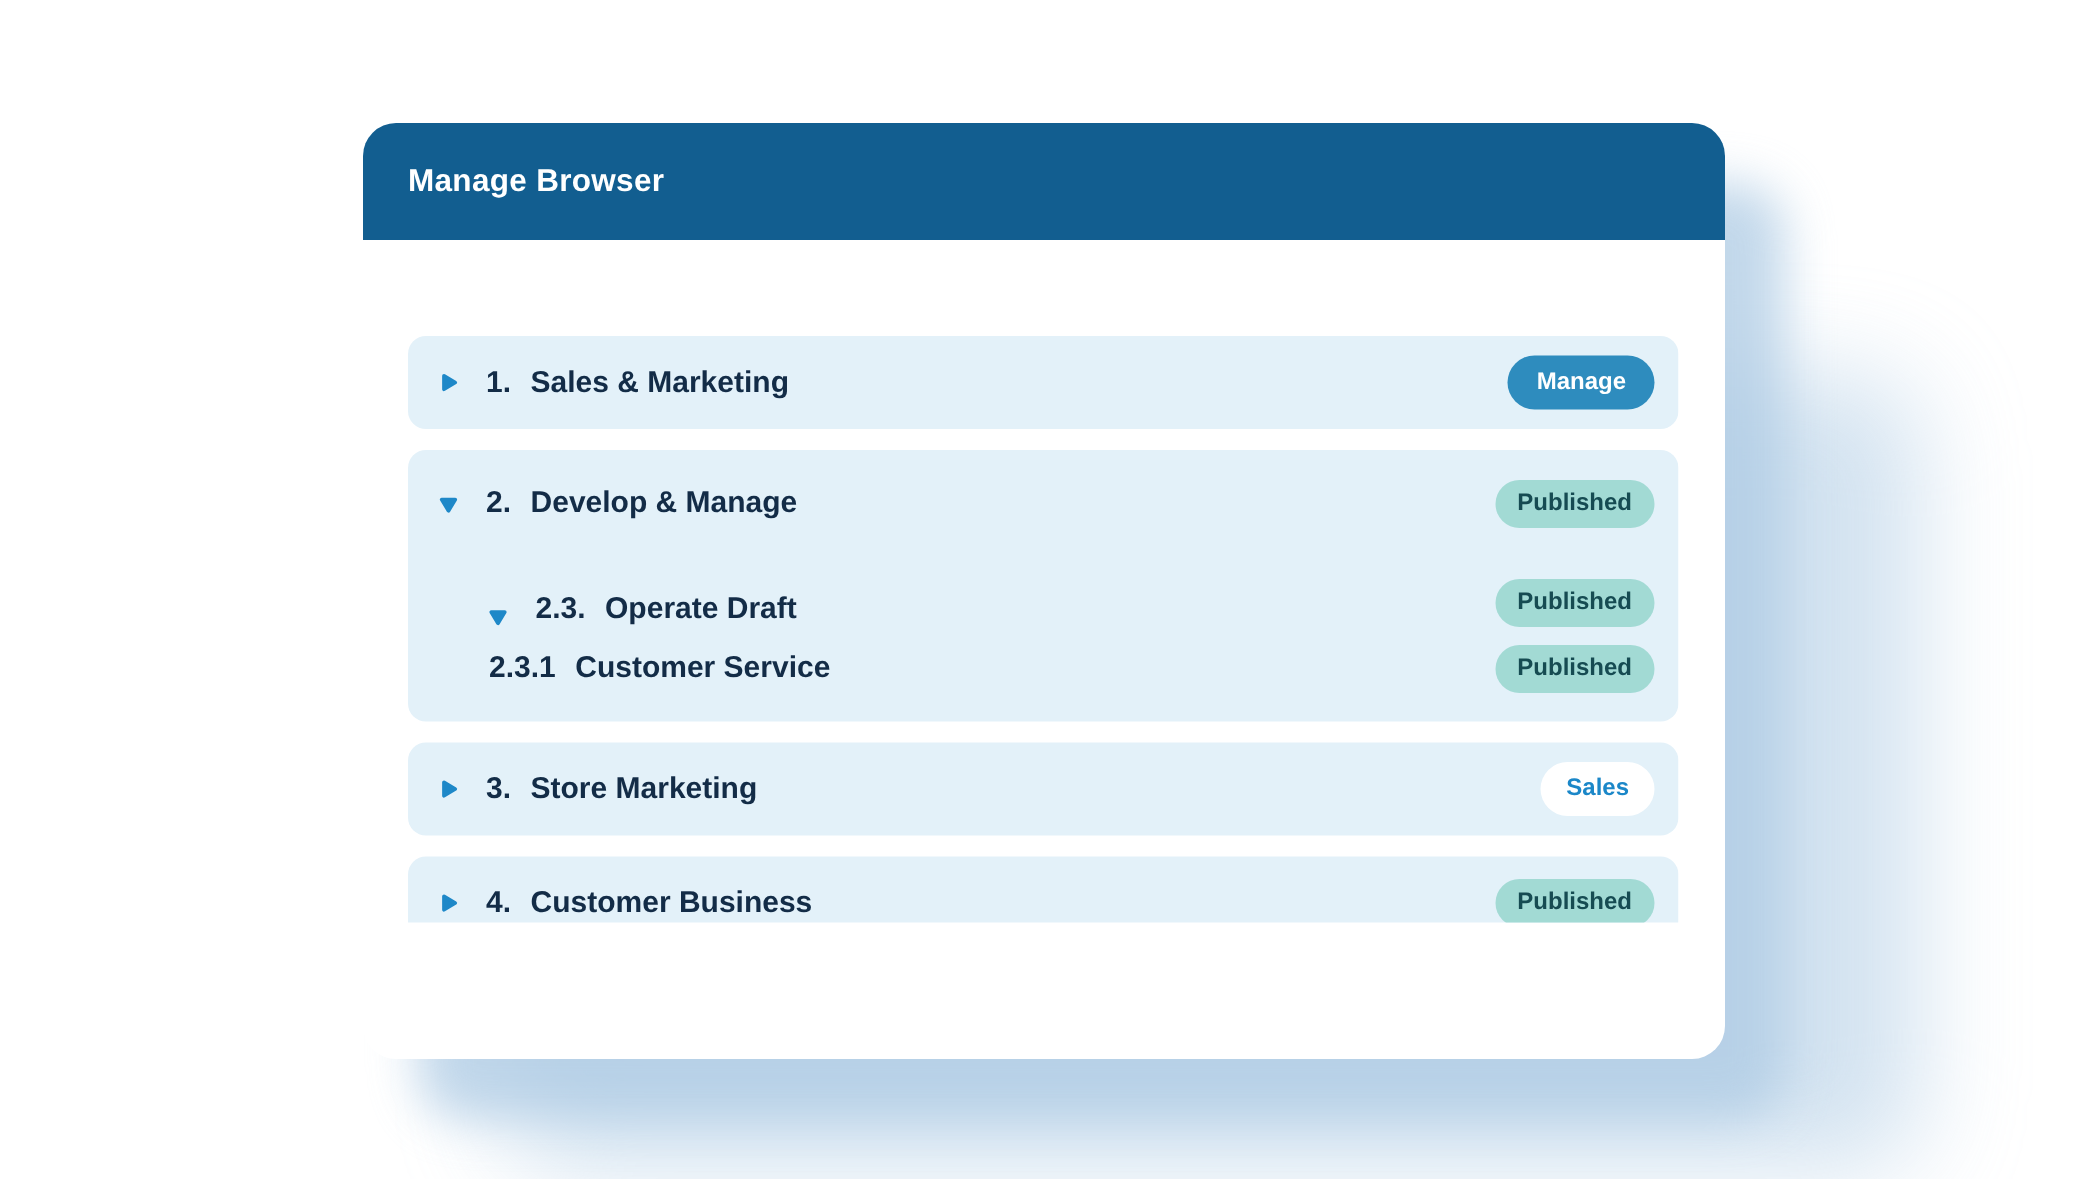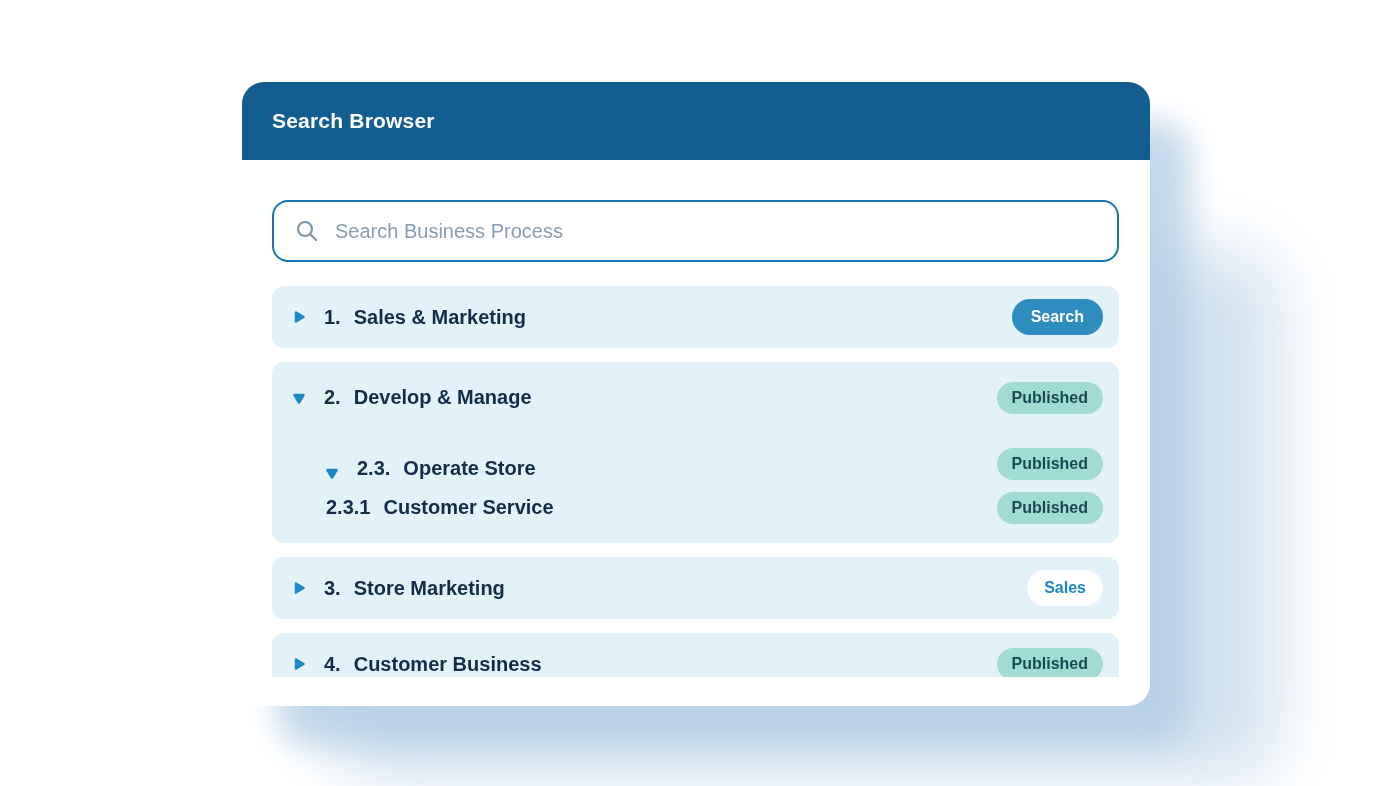--- a/index.html
+++ b/index.html
@@ -133,66 +133,57 @@
 </style>
 </head>
 <body>
 
 <div class="stage">
   <div class="glow-b"></div>
   <div class="glow-a"></div>
 
   <div class="panel">
     <div class="panel-header">
-      <div class="panel-title">Search Browser</div>
+      <div class="panel-title">Manage Browser</div>
     </div>
 
     <div class="panel-body">
-      <div class="search-box">
-        <span class="caret" style="width:26px;height:26px;margin-right:0;">
-          <svg width="26" height="26" viewBox="0 0 26 26" fill="none">
-            <circle cx="11" cy="11" r="7" style="stroke: var(--search-icon)" stroke-width="2.2"></circle>
-            <line x1="16.2" y1="16.2" x2="22" y2="22" style="stroke: var(--search-icon)" stroke-width="2.2" stroke-linecap="round"></line>
-          </svg>
-        </span>
-        <input type="text" value="" placeholder="Search Business Process" style="">
-      </div>
 
       <div class="process-list">
           <div class="card single">
             <div class="row indent-0">
     <span class="caret">
       <svg width="14" height="14" viewBox="0 0 14 14">
         <path d="M4 2.5 L11.5 7 L4 11.5 Z" style="fill: var(--caret-blue); stroke: var(--caret-blue);" stroke-width="2.5" stroke-linejoin="round"></path>
       </svg>
     </span>
     <span class="row-number">1.</span>
     <span class="row-name">Sales &amp; Marketing</span>
-    <span class="badge badge-draft">Search</span>
+    <span class="badge badge-draft">Manage</span>
   </div>
           </div>
           <div class="card group">
             <div class="row indent-0">
     <span class="caret caret-down">
       <svg width="14" height="14" viewBox="0 0 14 14">
         <path d="M4 2.5 L11.5 7 L4 11.5 Z" style="fill: var(--caret-blue); stroke: var(--caret-blue);" stroke-width="2.5" stroke-linejoin="round"></path>
       </svg>
     </span>
     <span class="row-number">2.</span>
     <span class="row-name">Develop &amp; Manage</span>
     <span class="badge badge-published">Published</span>
   </div>
             <div class="row indent-1">
     <span class="caret caret-down">
       <svg width="14" height="14" viewBox="0 0 14 14">
         <path d="M4 2.5 L11.5 7 L4 11.5 Z" style="fill: var(--caret-blue); stroke: var(--caret-blue);" stroke-width="2.5" stroke-linejoin="round"></path>
       </svg>
     </span>
     <span class="row-number">2.3.</span>
-    <span class="row-name">Operate Store</span>
+    <span class="row-name">Operate Draft</span>
     <span class="badge badge-published">Published</span>
   </div>
             <div class="row indent-2">
 
     <span class="row-number">2.3.1</span>
     <span class="row-name">Customer Service</span>
     <span class="badge badge-published">Published</span>
   </div>
           </div>
           <div class="card single">

